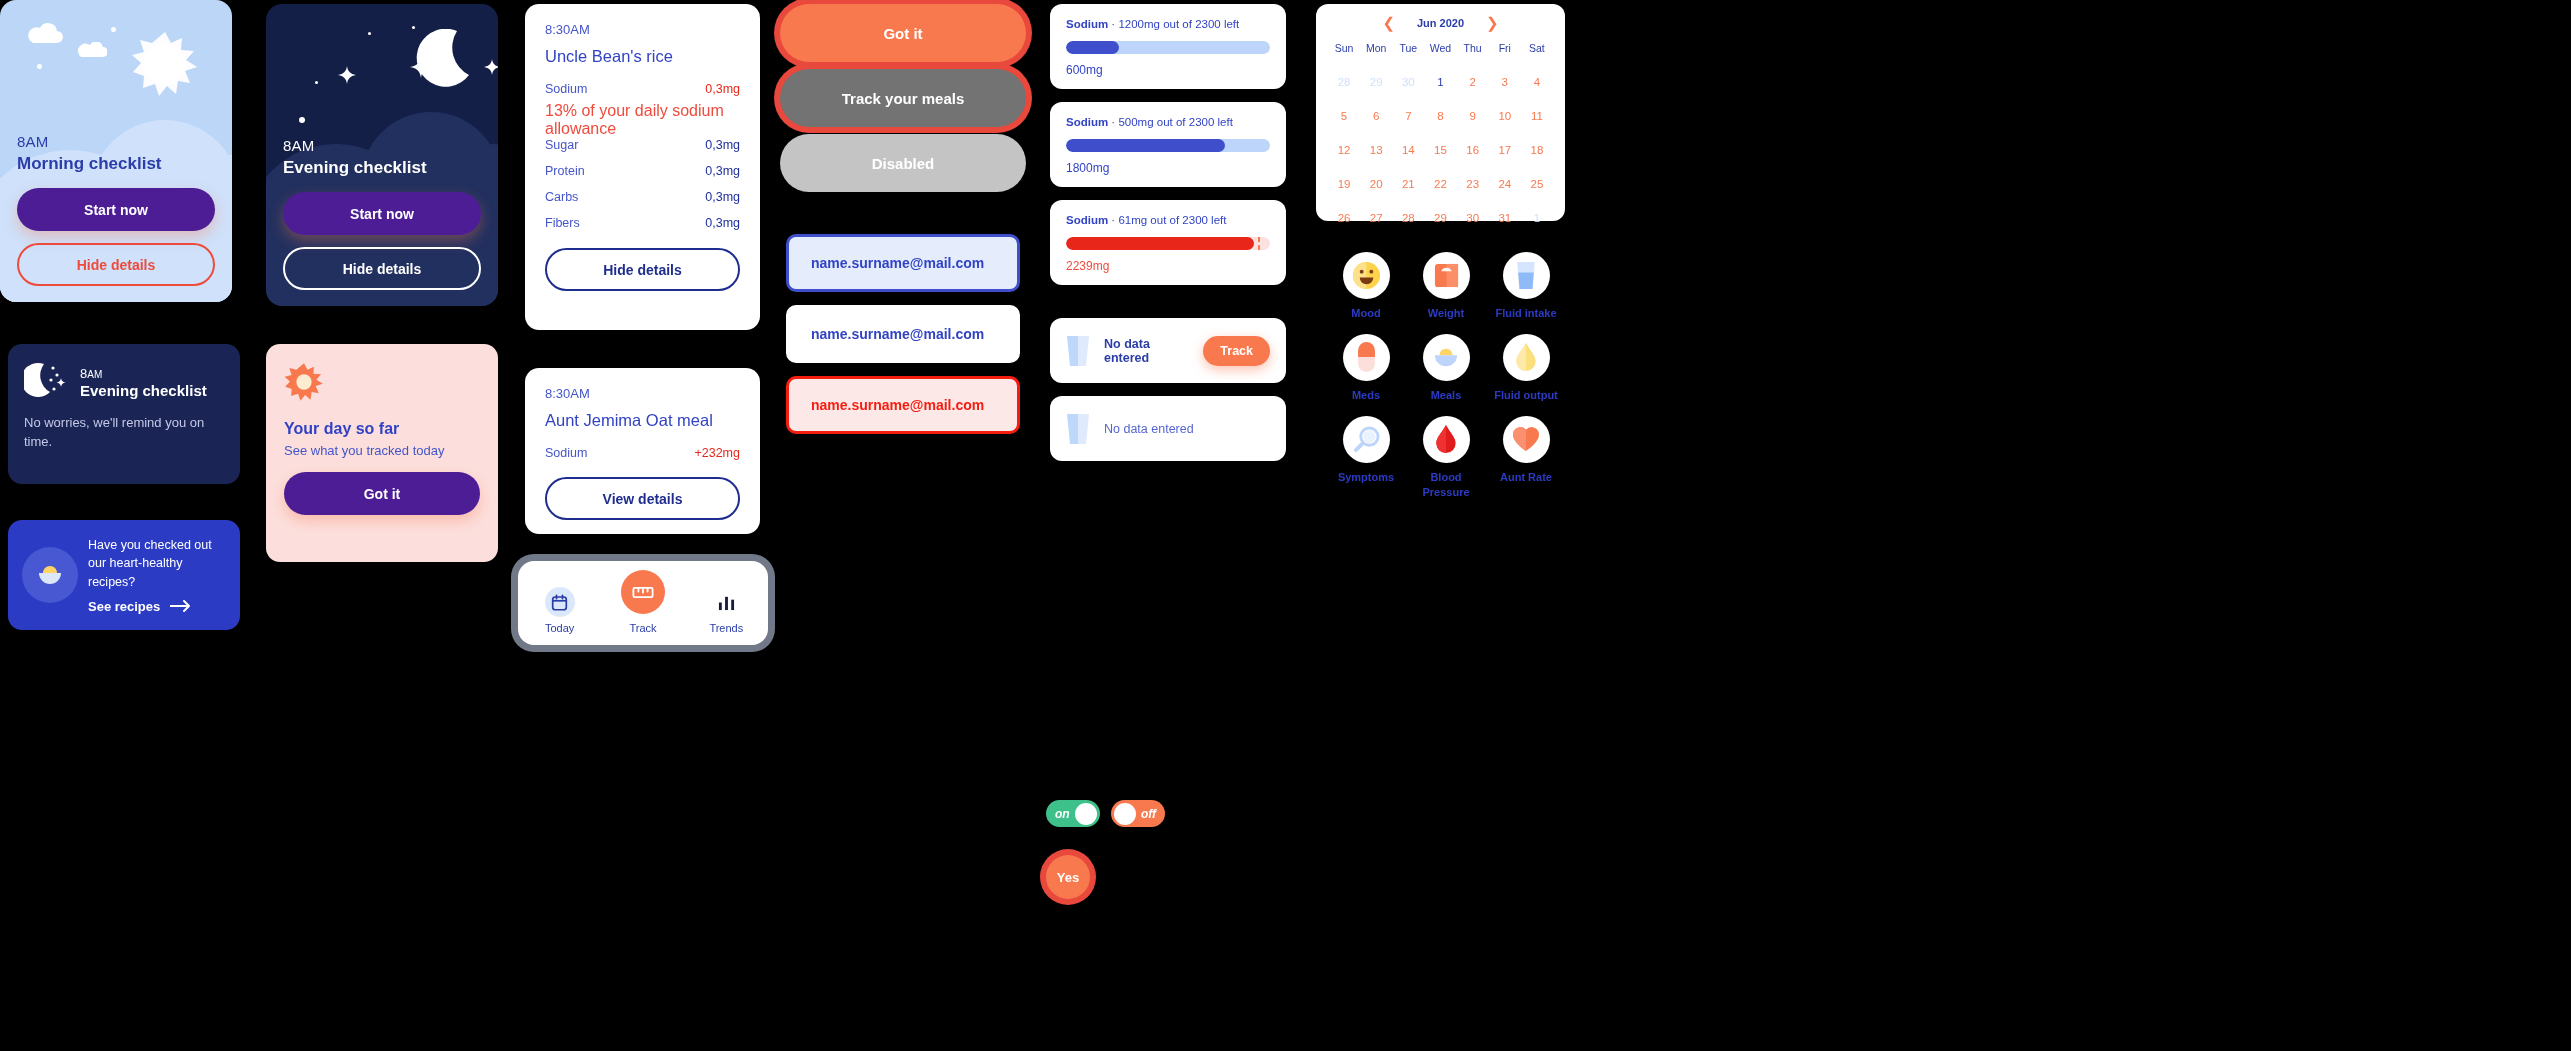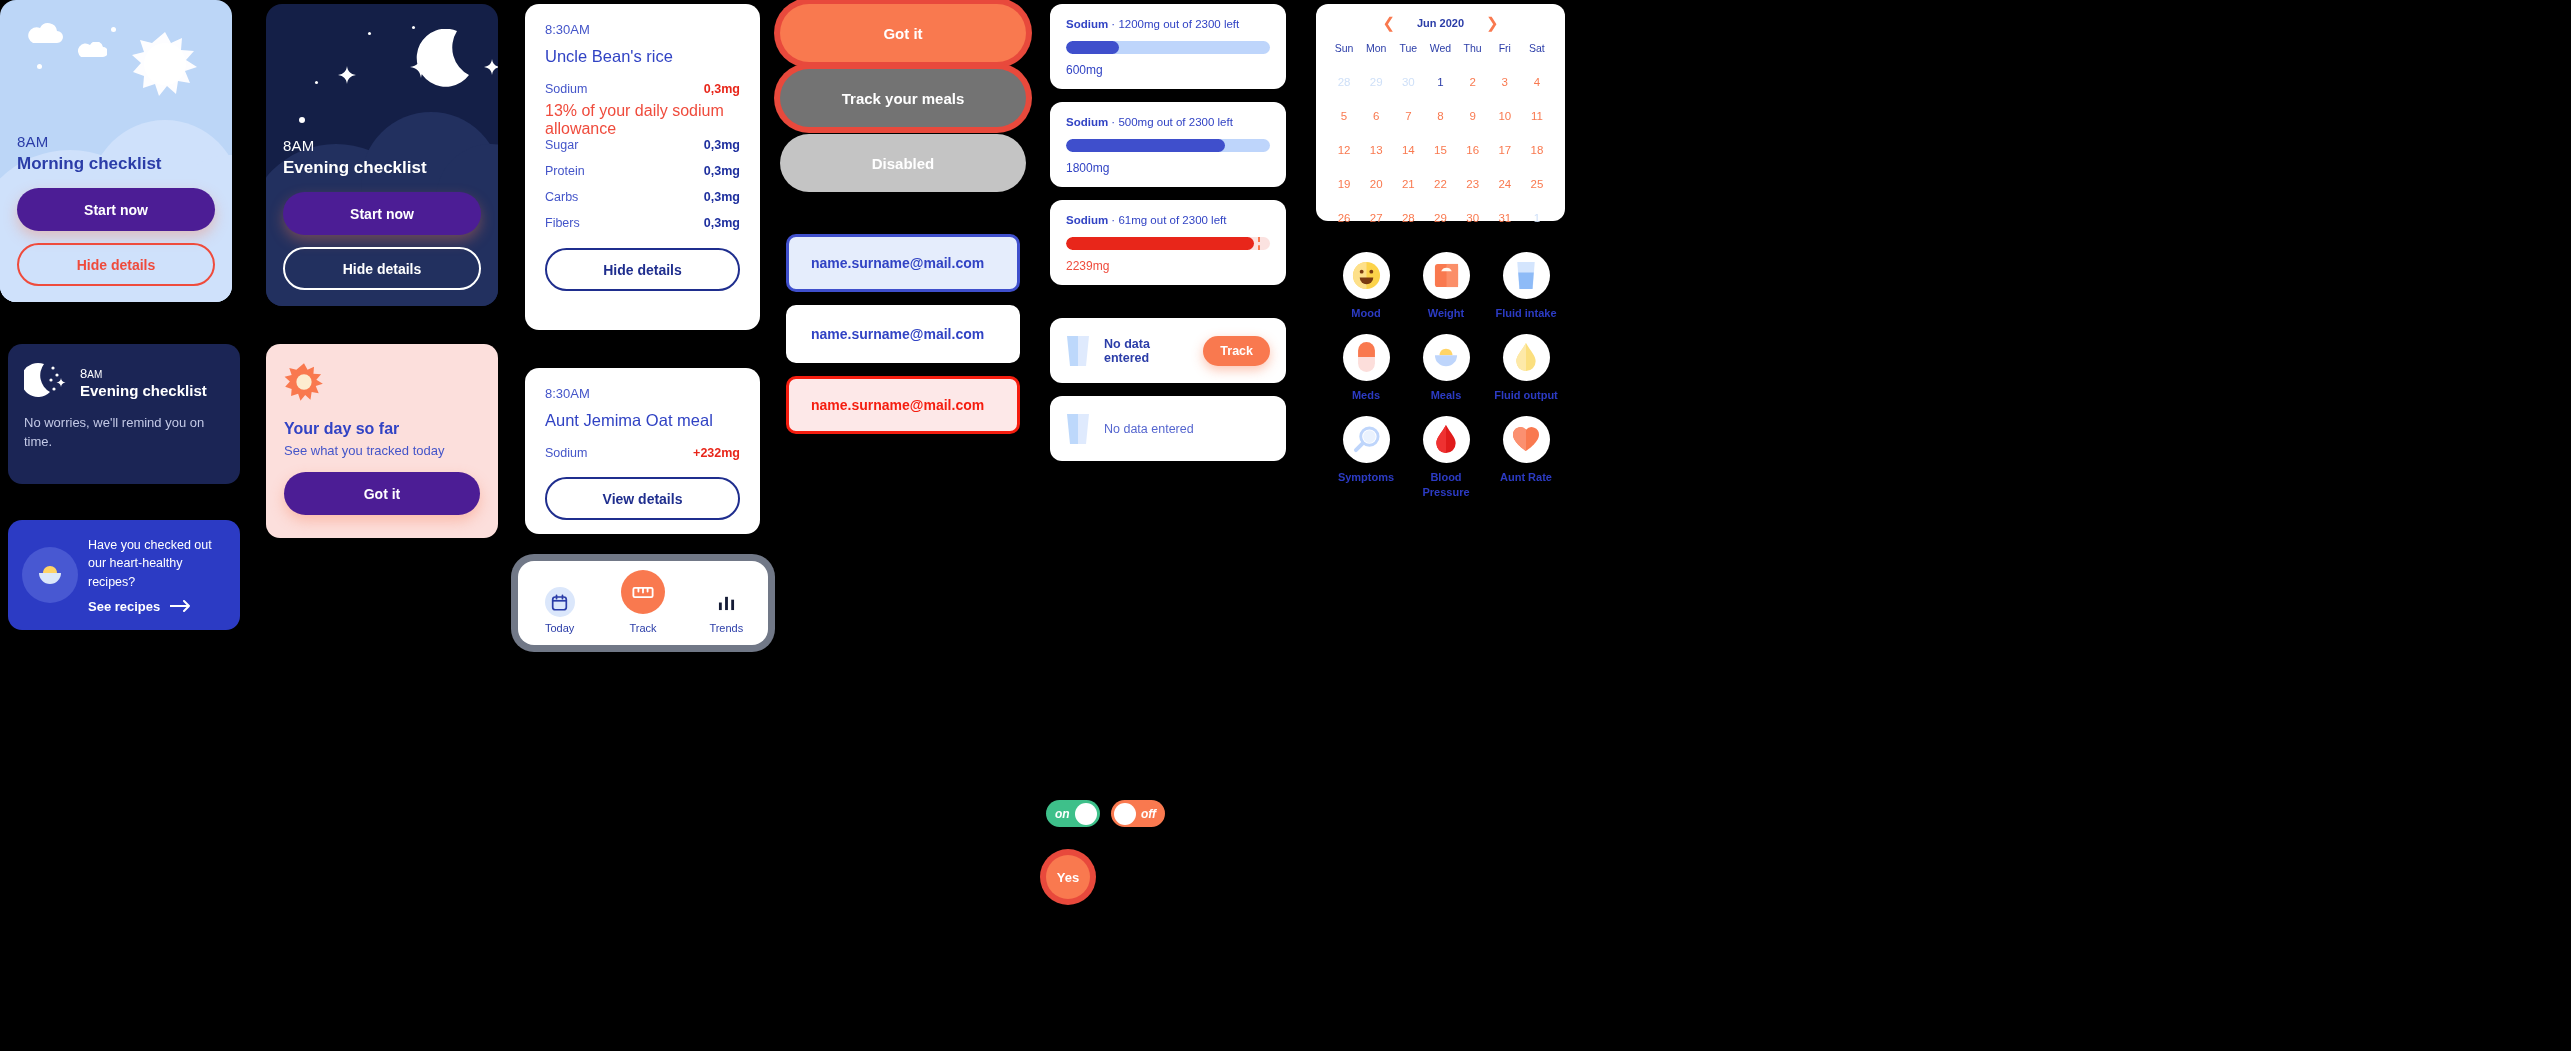--- a/index.html
+++ b/index.html
@@ -58,36 +58,36 @@
     background:#2c3bc4; border-radius:14px; overflow:hidden;
   }
   .recipes-inner { display:flex; align-items:center; height:100%; padding:0 14px; gap:10px; }
   .rc-circle { width:56px; height:56px; border-radius:50%; background:#4858d2; flex:0 0 56px;
                display:flex; align-items:center; justify-content:center; }
   .rc-text { font-size:12.5px; color:#fff; line-height:1.45; }
   .rc-link { display:flex; align-items:center; gap:10px; font-size:13px; font-weight:700; color:#fff; margin-top:8px; cursor:pointer; }
 
   
   .dayso-card {
-    position:absolute; left:266px; top:344px; width:232px; height:194px;
+    position:absolute; left:266px; top:344px; width:232px; height:218px;
     background:#fcdfdc; border-radius:14px; padding:18px 18px 16px;
   }
   .dayso-title { font-size:16px; font-weight:700; color:#3143c4; margin-top:14px; }
   .dayso-sub { font-size:13px; color:#4455c9; margin-top:5px; margin-bottom:14px; }
 
   
   .nutri-card {
     position:absolute; left:525px; top:4px; width:235px; height:326px;
     background:#ffffff; border-radius:14px; padding:18px 20px;
   }
   .n-time { font-size:13px; color:#4455c9; margin-bottom:10px; }
   .n-title { font-size:16.5px; color:#3143c4; margin-bottom:16px; }
   .n-row { display:flex; justify-content:space-between; align-items:center; font-size:12.5px; margin-bottom:12px; }
   .n-label { color:#4455c9; }
-  .n-val { font-weight:700; color:#1e2f9e; }
+  .n-val { font-weight:400; color:#1e2f9e; }
   .n-val.alert { color:#e8261a; }
   .n-note { font-size:16px; color:#ef4b3c; margin:-6px 0 0; }
   .btn-outline-navy { background:transparent; border:2px solid #1f2e8e; color:#1f2e8e; }
 
   .nutri-card2 {
     position:absolute; left:525px; top:368px; width:235px; height:166px;
     background:#ffffff; border-radius:14px; padding:18px 20px;
   }
 
   

